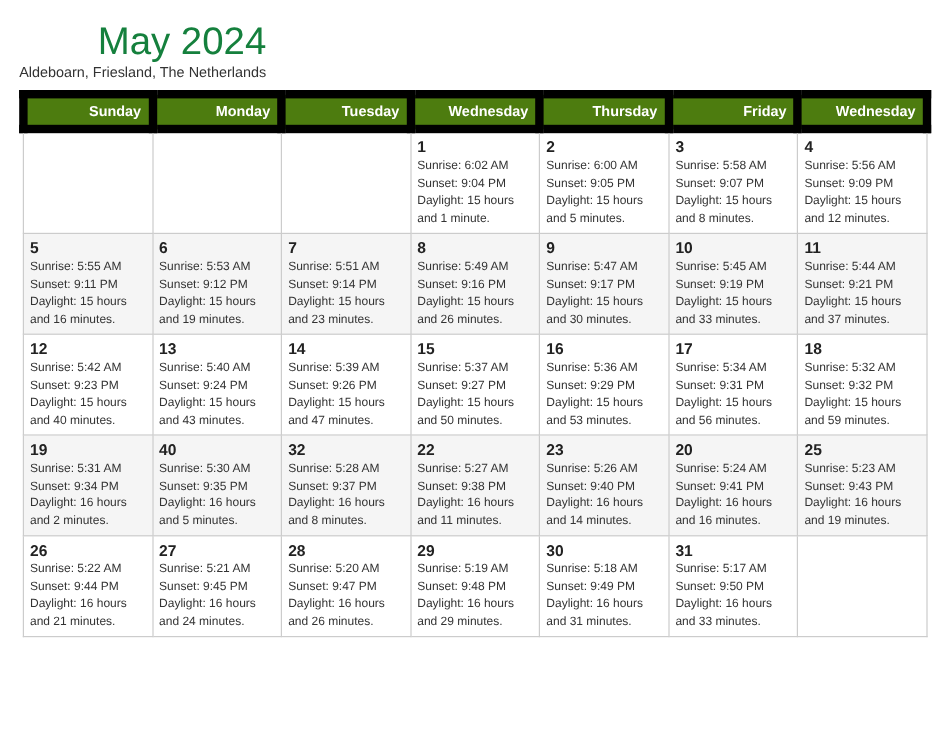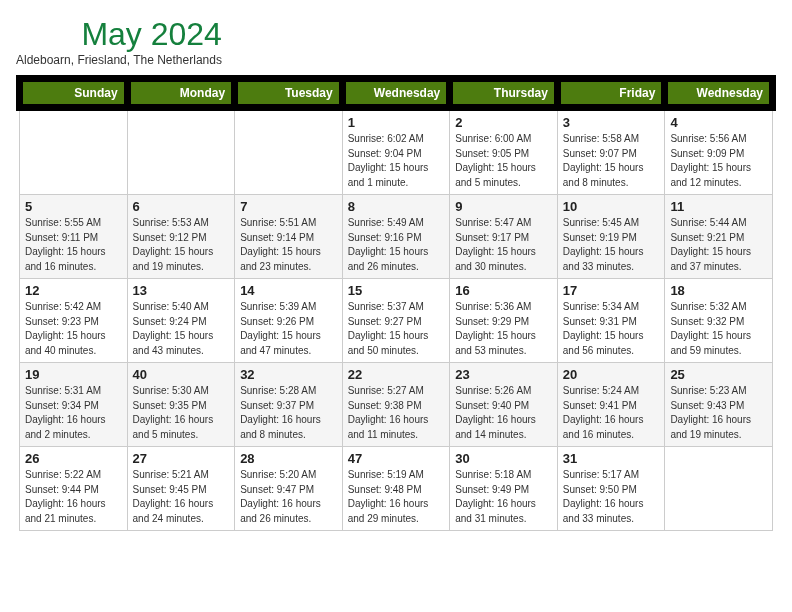--- a/index.html
+++ b/index.html
@@ -226,21 +226,21 @@
         </td>
         <td>
           <div class="day-number">27</div>
           <div class="day-info">Sunrise: 5:21 AM<br>Sunset: 9:45 PM<br>Daylight: 16 hours<br>and 24 minutes.</div>
         </td>
         <td>
           <div class="day-number">28</div>
           <div class="day-info">Sunrise: 5:20 AM<br>Sunset: 9:47 PM<br>Daylight: 16 hours<br>and 26 minutes.</div>
         </td>
         <td>
-          <div class="day-number">47</div>
+          <div class="day-number">29</div>
           <div class="day-info">Sunrise: 5:19 AM<br>Sunset: 9:48 PM<br>Daylight: 16 hours<br>and 29 minutes.</div>
         </td>
         <td>
           <div class="day-number">30</div>
           <div class="day-info">Sunrise: 5:18 AM<br>Sunset: 9:49 PM<br>Daylight: 16 hours<br>and 31 minutes.</div>
         </td>
         <td>
           <div class="day-number">31</div>
           <div class="day-info">Sunrise: 5:17 AM<br>Sunset: 9:50 PM<br>Daylight: 16 hours<br>and 33 minutes.</div>
         </td>

